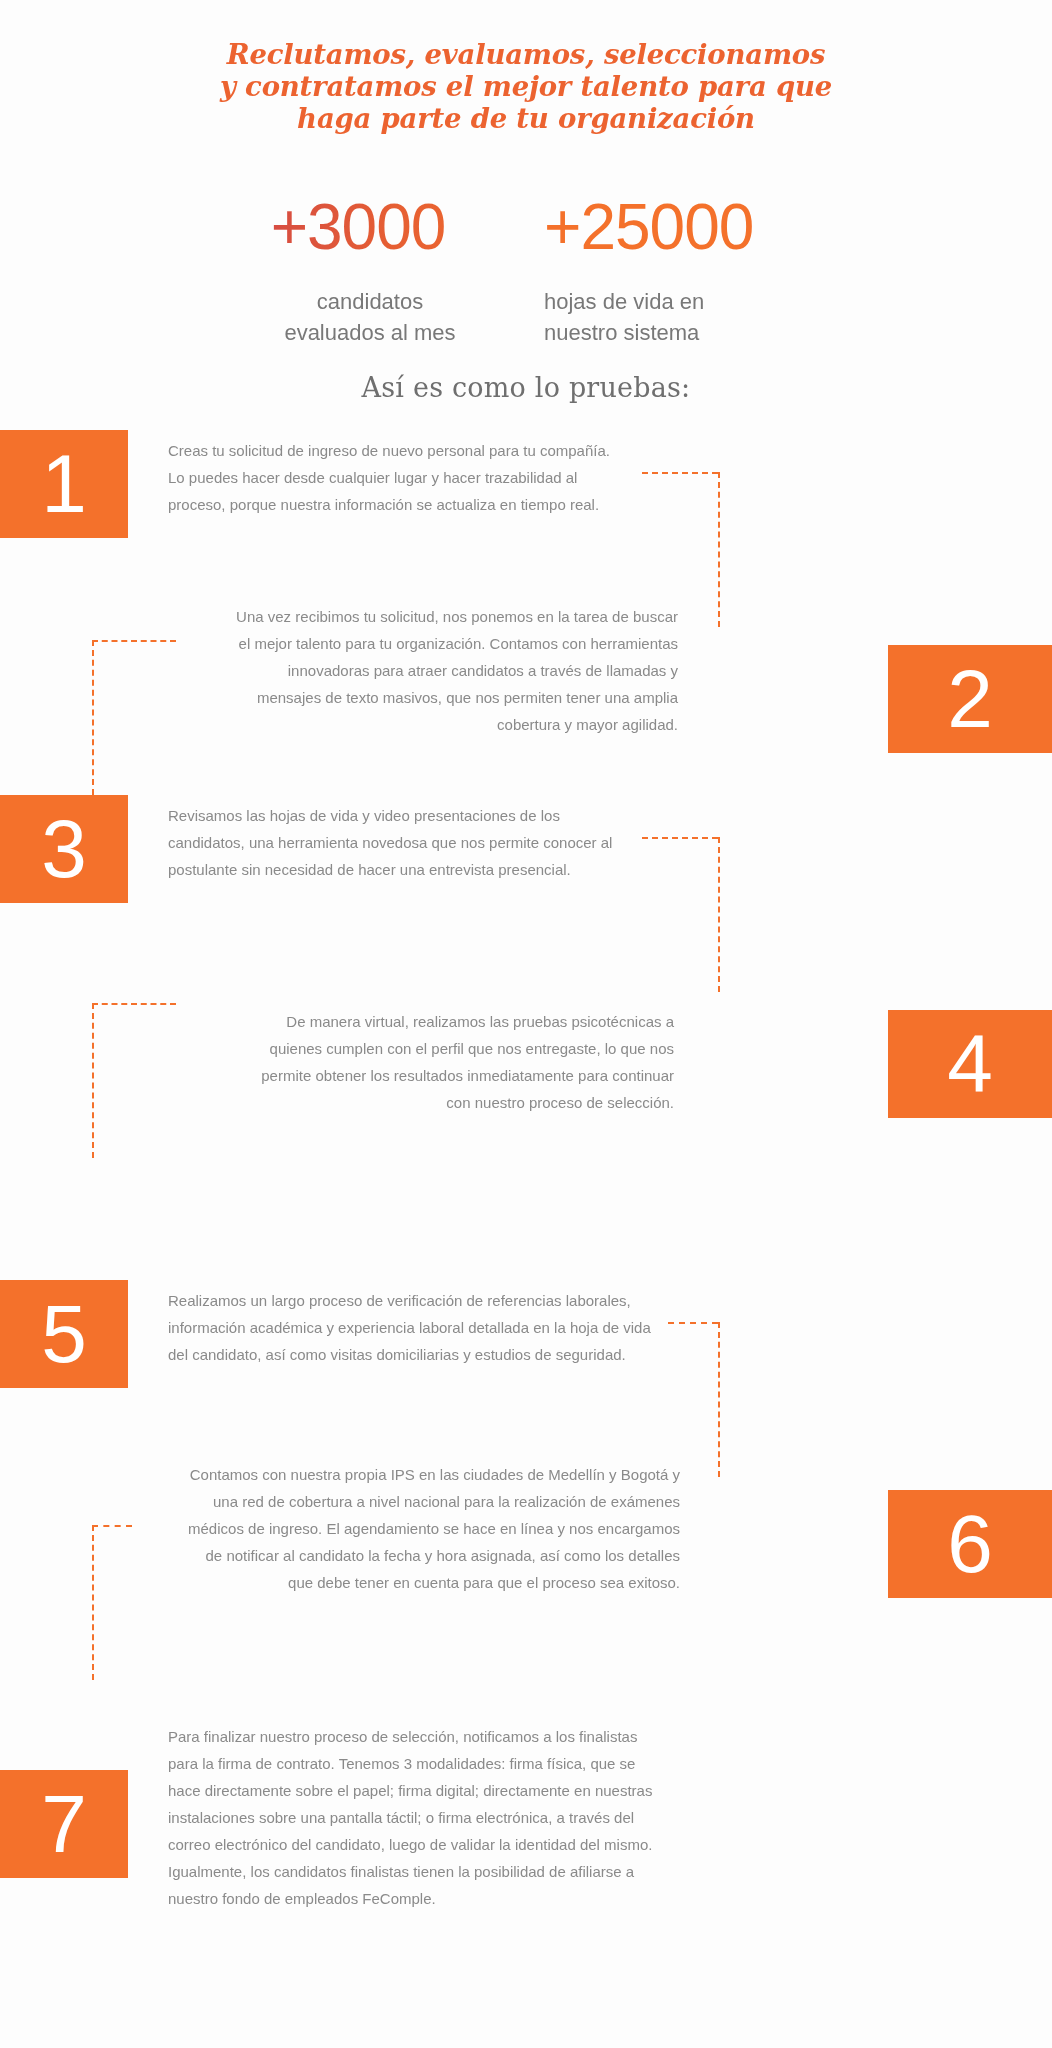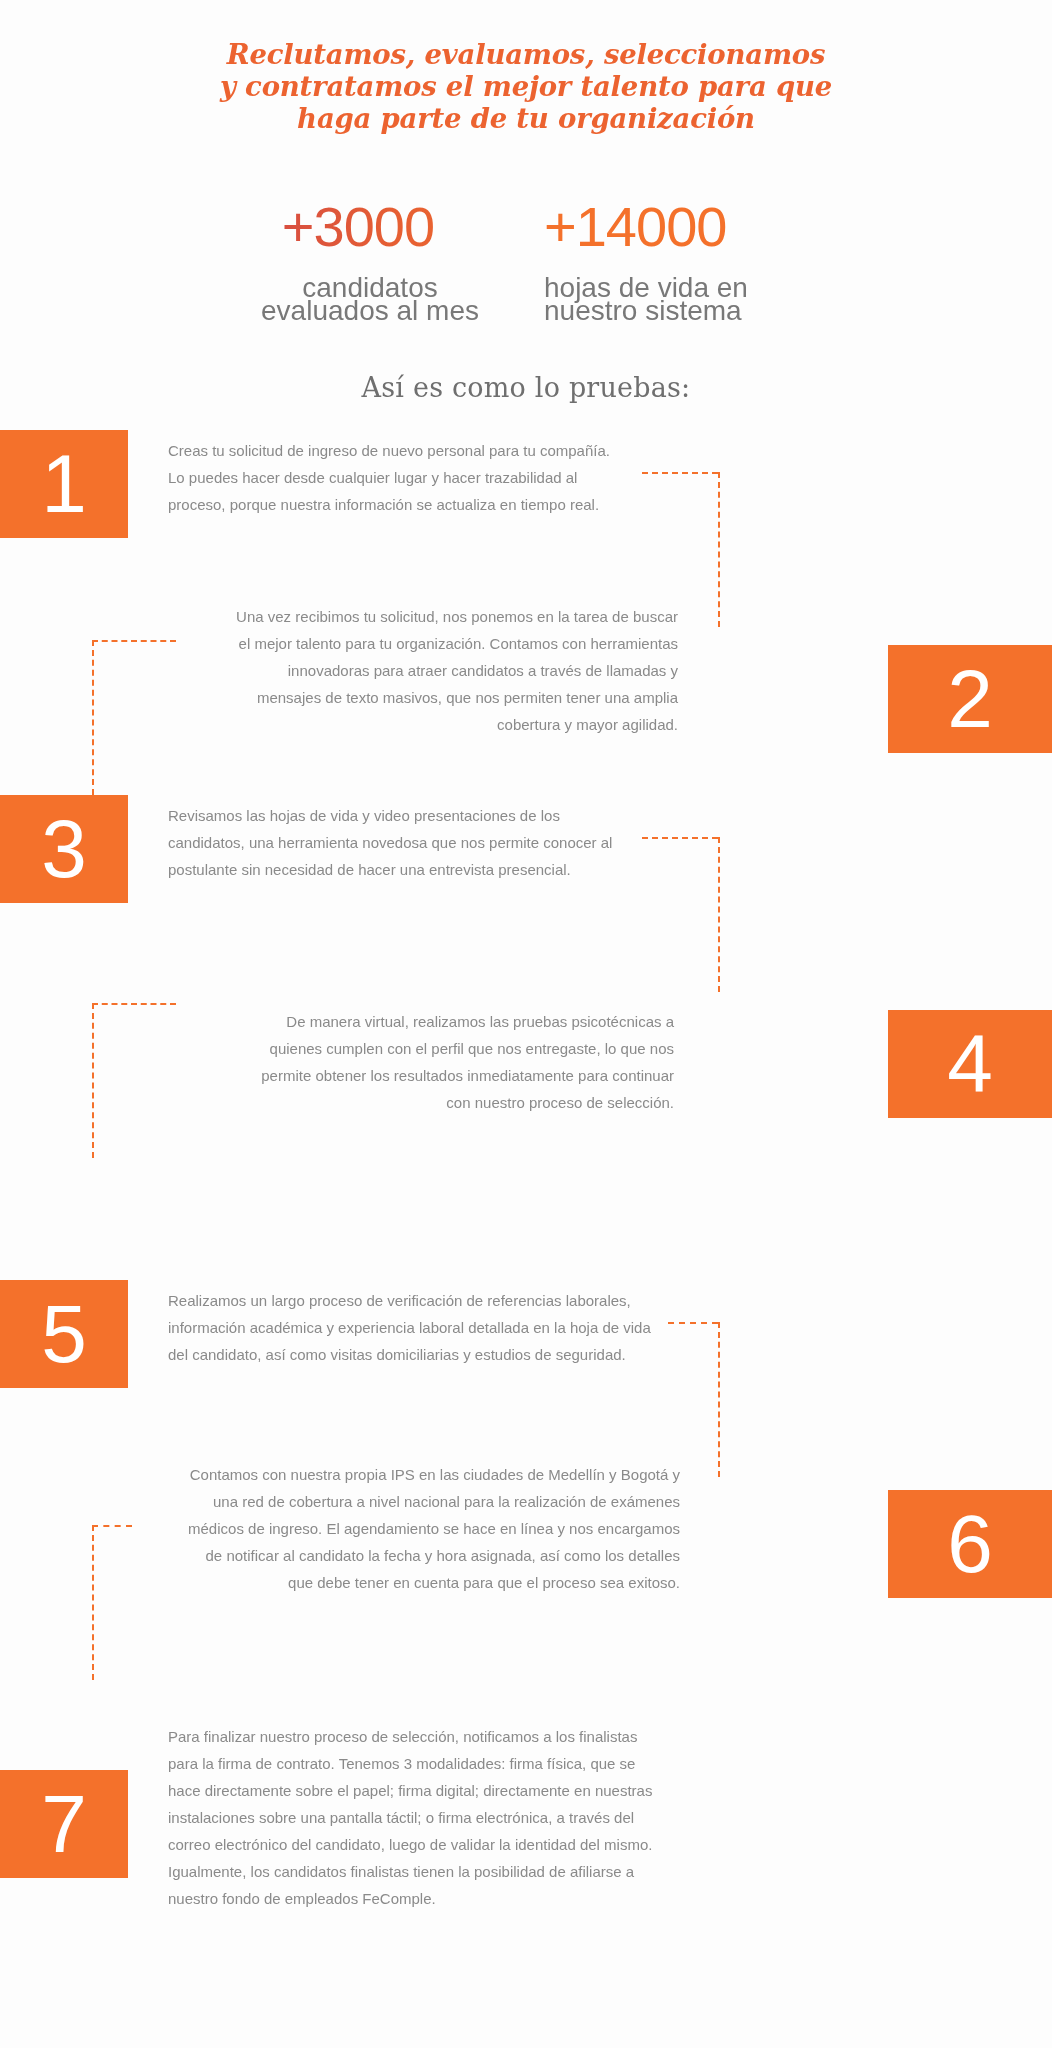--- a/index.html
+++ b/index.html
@@ -31,39 +31,39 @@
   .stats{
     position:absolute;
     left:0; top:186px; width:1052px;
     display:flex;
     justify-content:center;
     align-items:flex-start;
     gap:36px;
   }
   .stat{width:300px;}
   .stat-num{
-    font-size:56px;
+    font-size:64px;
     line-height:82px;
     font-weight:400;
     letter-spacing:-1px;
     white-space:nowrap;
   }
   .stat-num.g1{
     background:linear-gradient(95deg,#cf4050 0%,#d9503f 28%,#e65f33 62%,#ef6a2c 100%);
     -webkit-background-clip:text;
     background-clip:text;
     color:transparent;
   }
   .stat-num.g2{ color:#f4712b; }
   .stat-cap{
-    font-size:28px;
-    line-height:23px;
+    font-size:22px;
+    line-height:31px;
     color:#787878;
     white-space:pre-line;
-    margin-top:8px;
+    margin-top:18px;
   }
   .stat.left{ text-align:center; }
   .stat.left .stat-num{ text-align:center; }
   .stat.left .stat-cap{ text-align:center; padding-left:24px;}
   .stat.right{ text-align:left; }
 
   .section-title{
     position:absolute;
     left:0; top:372px; width:1052px;
     text-align:center;
@@ -117,21 +117,21 @@
 y contratamos el mejor talento para que
 haga parte de tu organización</div>
 
   <div class="stats">
     <div class="stat left">
       <div class="stat-num g1">+3000</div>
       <div class="stat-cap">candidatos
 evaluados al mes</div>
     </div>
     <div class="stat right">
-      <div class="stat-num g2">+14000</div>
+      <div class="stat-num g2">+25000</div>
       <div class="stat-cap">hojas de vida en
 nuestro sistema</div>
     </div>
   </div>
 
   <div class="section-title">Así es como lo pruebas:</div>
 
   <div class="numbox left" style="top:430px;width:128px;height:108px;">
     <span>1</span>
   </div>

